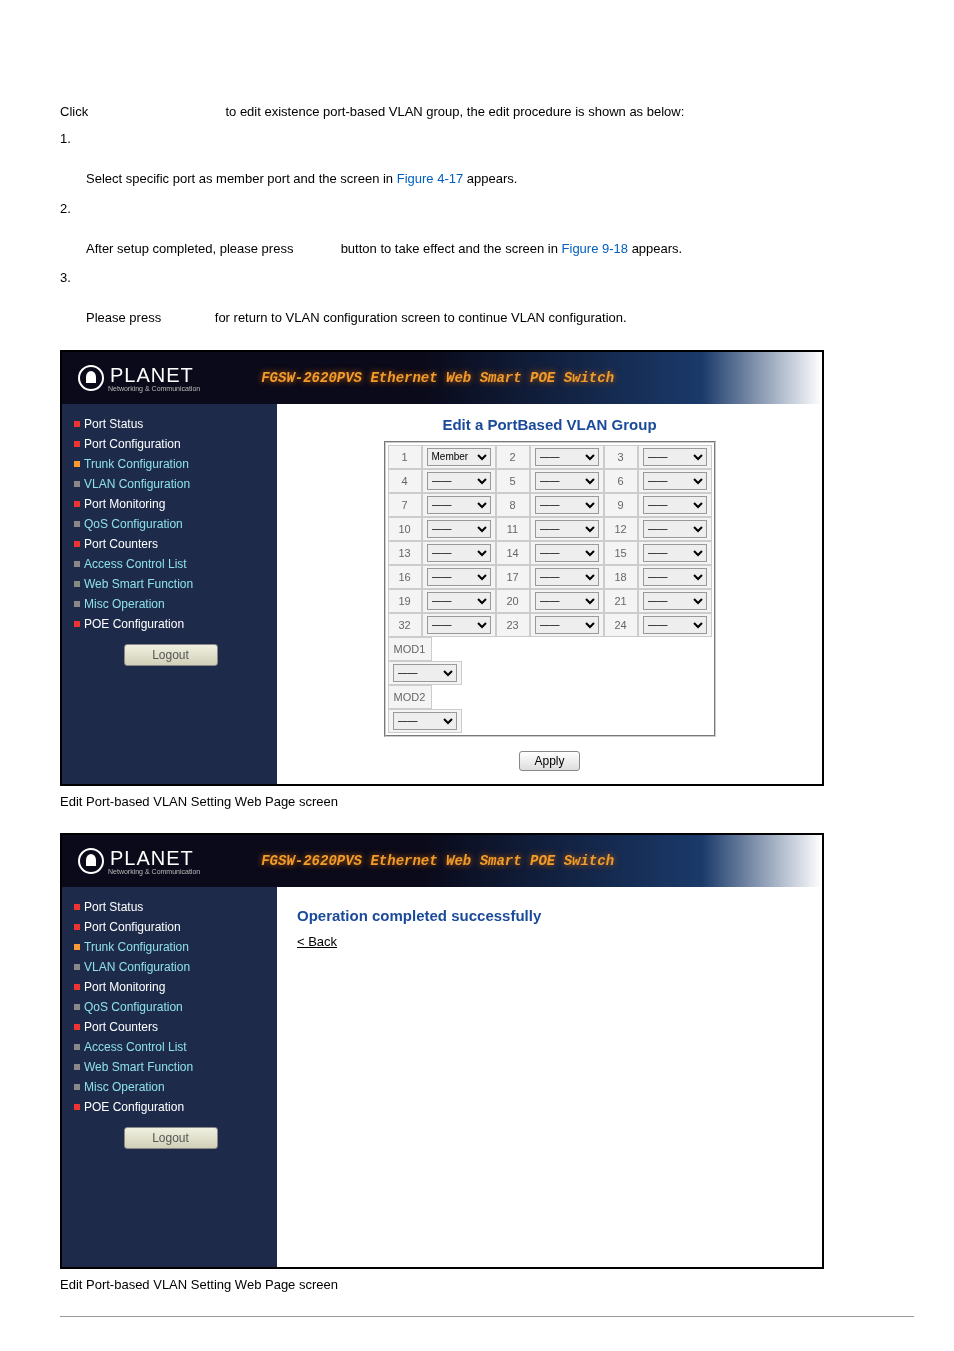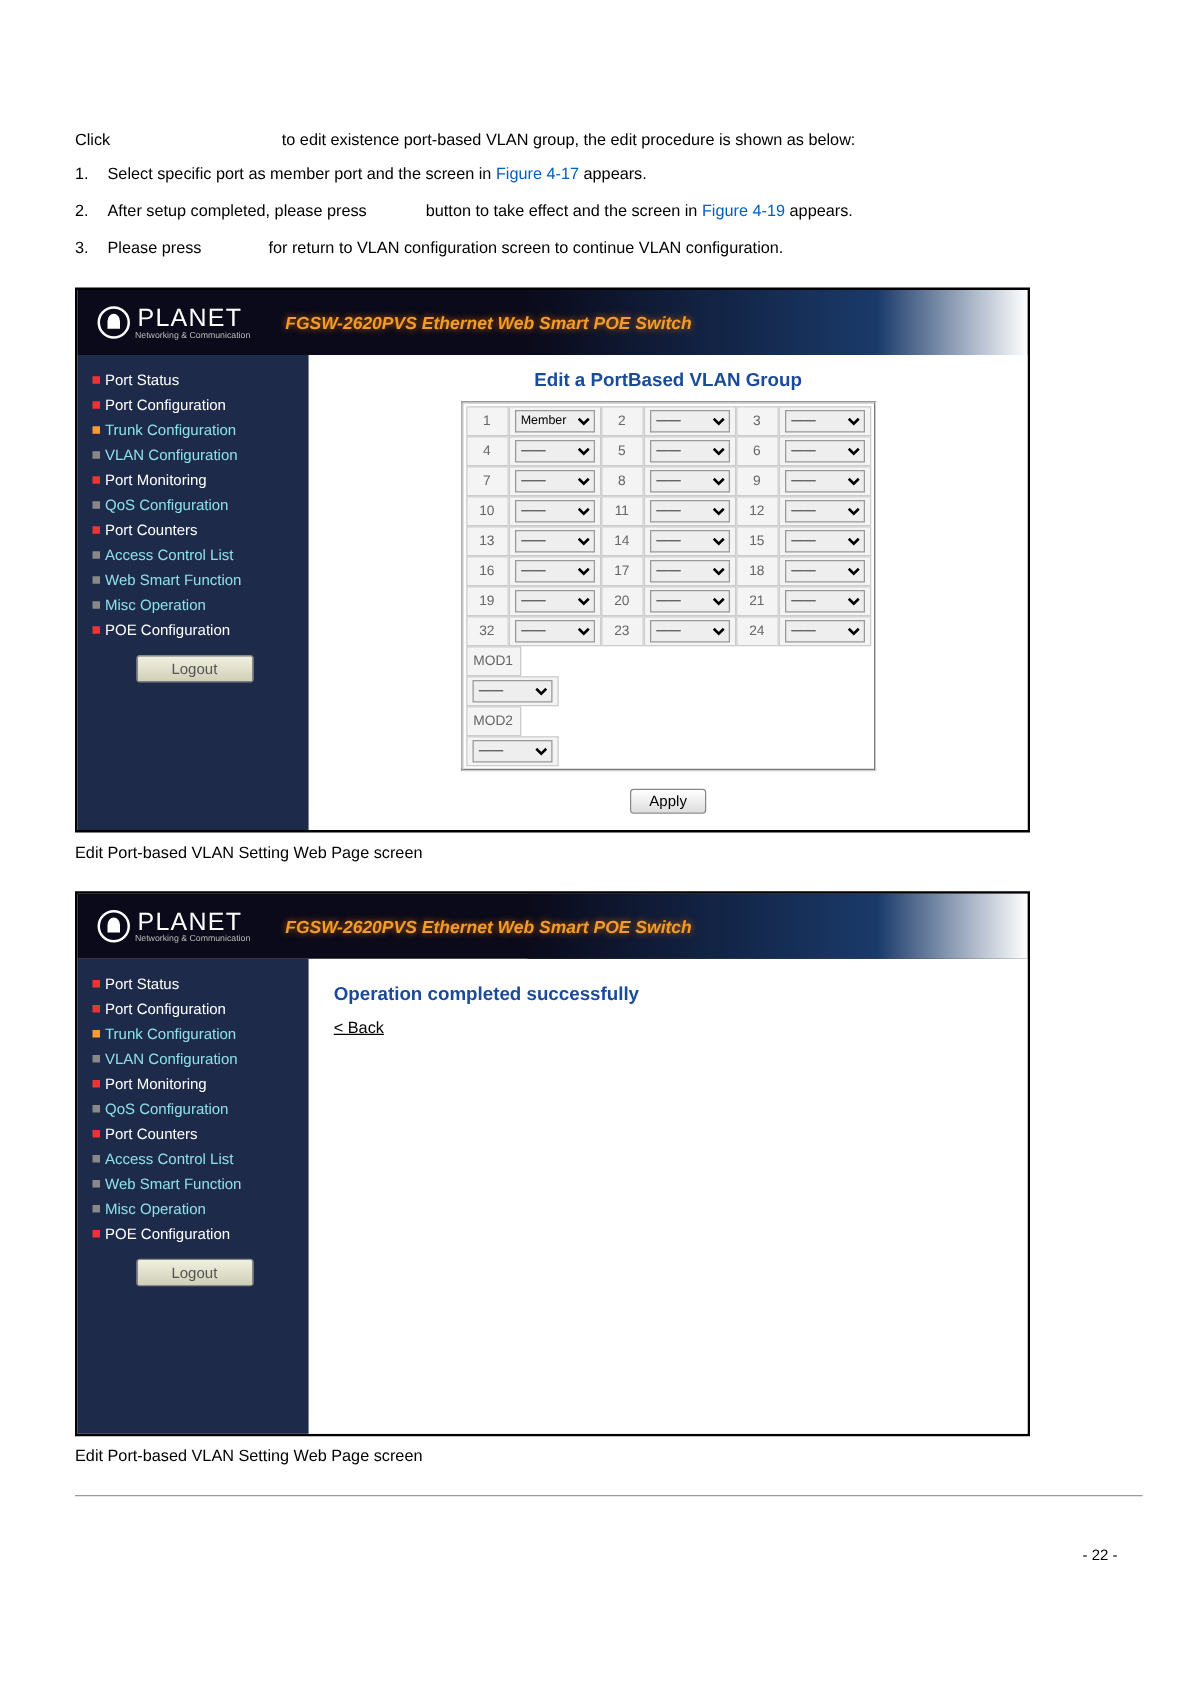--- a/index.html
+++ b/index.html
@@ -1,33 +1,33 @@
 <!DOCTYPE html>
 <html><head>
 <meta charset="utf-8">
 <style>
 body { margin: 0; font-family: Arial, sans-serif; font-size: 13px; color: #000; background: #fff; }
 .page { width: 954px; margin: 0 auto; padding: 100px 40px 40px 60px; box-sizing: border-box; }
 .instruction-block { margin-bottom: 20px; line-height: 1.8; }
 .instruction-line { margin-bottom: 4px; }
 .ol-item { display: flex; margin-bottom: 6px; }
 .ol-num { width: 26px; flex: none; }
-.ol-text { flex: 1; }
+.ol-text { flex: 1; margin-top: 40px; }
 .lnk { color: #005fbf; }
 .screenshot { border: 2px solid #000; margin: 0 0 8px 0; width: 760px; display: flex; flex-direction: column; }
 .header-bar { height: 52px; background: #0a0a1a; display: flex; align-items: center; padding: 0 16px; position: relative; }
 .logo { display: flex; align-items: center; color: #fff; gap: 6px; }
 .logo-circle { width: 22px; height: 22px; border: 2px solid #fff; border-radius: 50%; position: relative; }
 .logo-circle::after { content: ""; position: absolute; left: 6px; top: 4px; width: 10px; height: 12px; background: #fff; border-radius: 50% 50% 0 0; }
 .logo-text { font-weight: normal; font-size: 20px; letter-spacing: 1px; }
 .logo-sub { font-size: 7px; color: #bbb; margin-left: -2px; margin-top: -2px; display: block; }
-.header-title { color: #f19c2c; font-style: italic; font-weight: bold; font-size: 14px; margin-left: 28px; text-shadow: 0 0 6px #c06000; }
+.header-title { color: #f19c2c; font-style: italic; font-weight: bold; font-size: 14px; margin-left: 61px; text-shadow: 0 0 6px #c06000; font-family: Liberation Mono, monospace; }
 .header-fade { position: absolute; right: 0; top: 0; bottom: 0; width: 400px; background: linear-gradient(to right, #0a0a1a, #1a3a6a 70%, #fff); }
 .body-area { display: flex; min-height: 380px; }
-.sidebar { width: 185px; background: #1d2a4a; padding: 10px 10px 20px 12px; box-sizing: border-box; }
+.sidebar { width: 215px; background: #1d2a4a; padding: 10px 10px 20px 12px; box-sizing: border-box; }
 .nav-item { color: #fff; font-size: 12px; padding: 3px 0; display: flex; align-items: center; gap: 4px; }
 .nav-item.cyan { color: #8de0e8; }
 .bullet { width: 6px; height: 6px; display: inline-block; }
 .bullet.red { background: #e33; }
 .bullet.orange { background: #f93; }
 .bullet.gray { background: #888; }
 .logout-btn { display: block; margin: 10px auto 0; padding: 3px 16px; background: linear-gradient(#f0f0e0, #d0d0b8); border: 1px solid #888; border-radius: 3px; font-size: 12px; color: #555; text-align: center; width: 60px; }
 .content { flex: 1; background: #fff; padding: 12px 20px; text-align: center; }
 .content-title { color: #1a4a9a; font-weight: bold; font-size: 15px; margin-bottom: 8px; }
 .form-table { margin: 0 auto; border: 2px groove #ccc; padding: 2px; display: inline-block; }
@@ -58,21 +58,21 @@
     </div>
     <div class="ol-item">
       <span class="ol-num">1.</span>
       <span class="ol-text">
         <span>Select specific port as member port and the screen in </span><span class="lnk">Figure 4-17</span><span> appears.</span>
       </span>
     </div>
     <div class="ol-item">
       <span class="ol-num">2.</span>
       <span class="ol-text">
-        <span>After setup completed, please press </span><span style="display:inline-block;width:40px"></span><span> button to take effect and the screen in </span><span class="lnk">Figure 4-19</span><span> appears.</span>
+        <span>After setup completed, please press </span><span style="display:inline-block;width:40px"></span><span> button to take effect and the screen in </span><span class="lnk">Figure 9-18</span><span> appears.</span>
       </span>
     </div>
     <div class="ol-item">
       <span class="ol-num">3.</span>
       <span class="ol-text">
         <span>Please press </span><span style="display:inline-block;width:50px"></span><span>for return to VLAN configuration screen to continue VLAN configuration.</span>
       </span>
     </div>
   </div>
 

